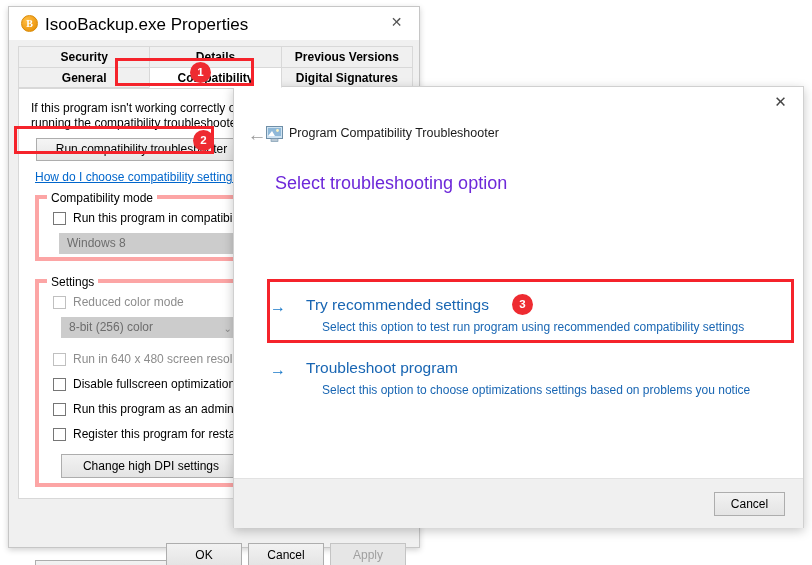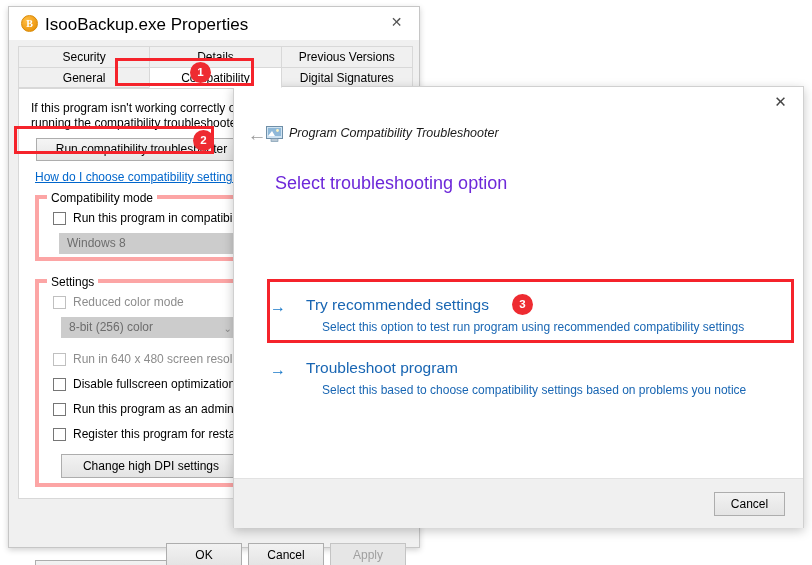--- a/index.html
+++ b/index.html
@@ -101,20 +101,21 @@
     border: 1px solid #d8d8d8;
     border-bottom: none;
     background: #f0f0f0;
     font-size: 12px;
     line-height: 20px;
     text-align: center;
     color: #000;
     box-sizing: border-box;
     margin-right: -1px;
     position: relative;
+    font-weight: bold;
   }
   .tab.active {
     background: #ffffff;
     border-color: #d8d8d8;
     z-index: 3;
   }
   .tabrow.row-bottom .tab { border-bottom: 1px solid #d8d8d8; }
   .tabrow.row-bottom .tab.active { border-bottom: 1px solid #ffffff; }
 
   
@@ -306,21 +307,20 @@
     width: 17px;
     height: 16px;
   }
   #ts-head-title {
     position: absolute;
     left: 55px;
     top: 39px;
     font-size: 12.5px;
     color: #1a1a1a;
     white-space: nowrap;
-    font-style: italic;
   }
   #ts-page-title {
     position: absolute;
     left: 41px;
     top: 86px;
     font-size: 18px;
     color: #6d28d9;
     white-space: nowrap;
   }
 
@@ -531,21 +531,21 @@
 
   <div class="ts-option" id="opt-recommended">
     <span class="arrow">→</span>
     <span class="opt-title">Try recommended settings</span>
     <span class="opt-desc">Select this option to test run program using recommended compatibility settings</span>
   </div>
 
   <div class="ts-option" id="opt-troubleshoot">
     <span class="arrow">→</span>
     <span class="opt-title">Troubleshoot program</span>
-    <span class="opt-desc">Select this based to choose compatibility settings based on problems you notice</span>
+    <span class="opt-desc">Select this option to choose optimizations settings based on problems you notice</span>
   </div>
 
   <div id="ts-footer-sep"></div>
   <div id="ts-footer">
     <div id="ts-cancel-btn">Cancel</div>
   </div>
 </div>
 
 <div class="anno-box" id="anno-box-1"></div>
 <div class="anno-box" id="anno-box-2"></div>

